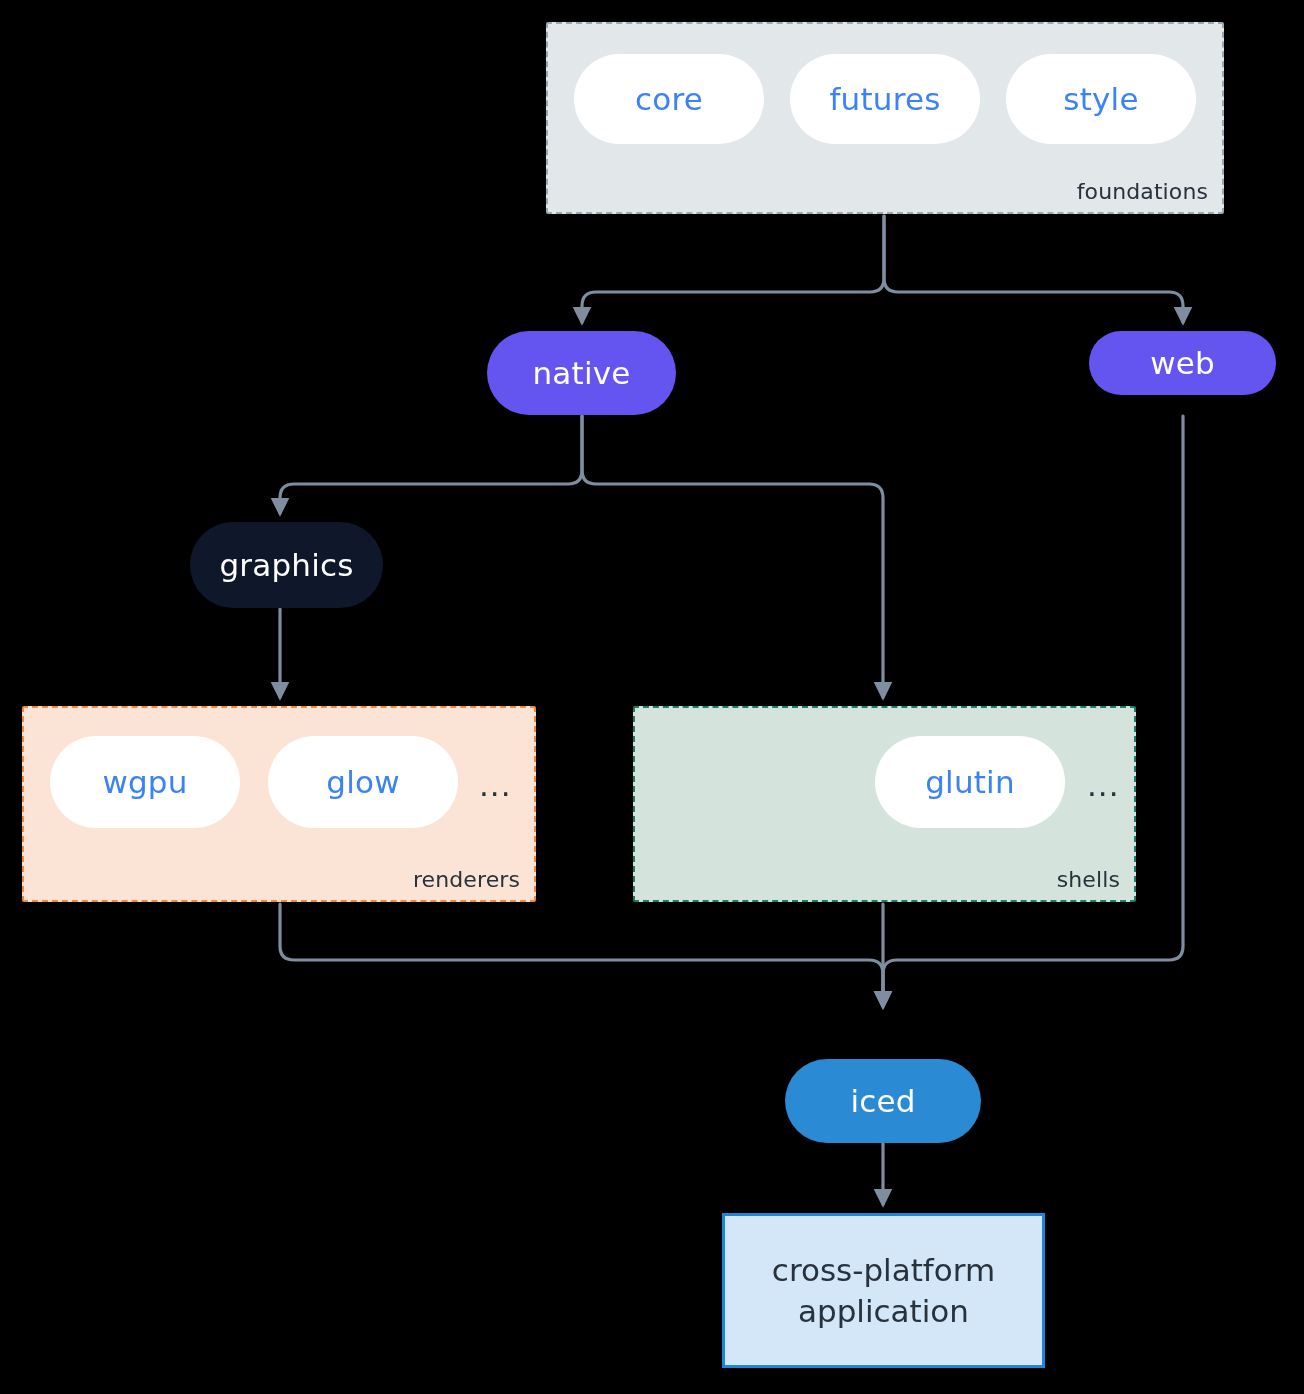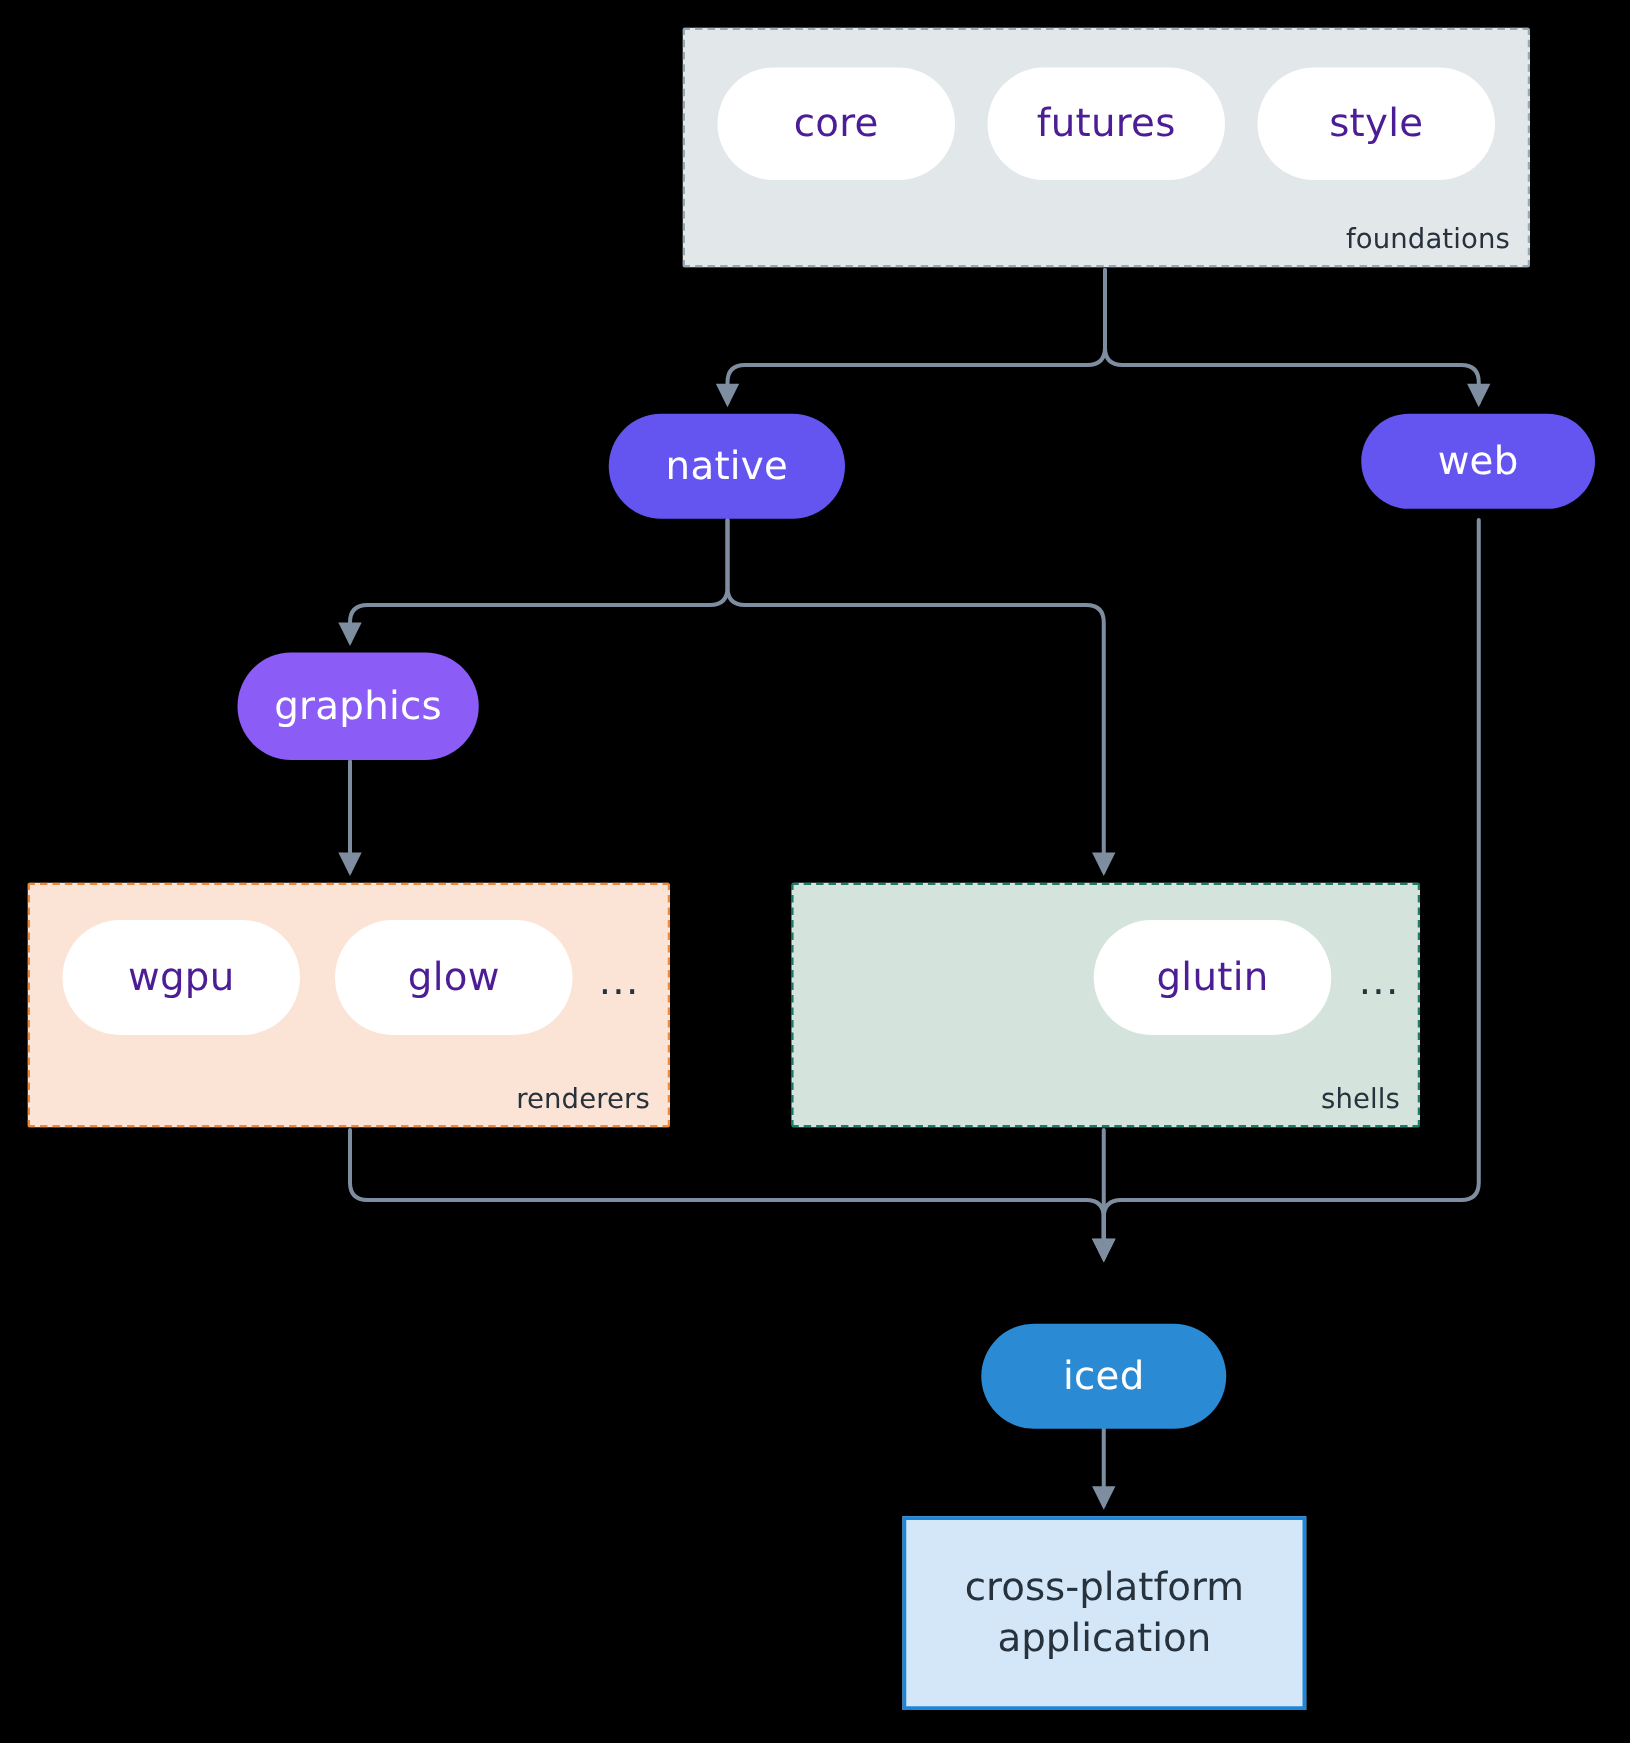--- a/index.html
+++ b/index.html
@@ -59,21 +59,21 @@
 
   
   .pill {
     position: absolute;
     box-sizing: border-box;
     background: #ffffff;
     border-radius: 60px;
     display: flex;
     align-items: center;
     justify-content: center;
-    color: #4c1d95;
+    color: #3b82f6;
     font-size: 31px;
     letter-spacing: 0.2px;
   }
   .ellipsis {
     position: absolute;
     color: #28323c;
     font-size: 31px;
     letter-spacing: 1px;
     line-height: 1;
   }
@@ -84,22 +84,22 @@
     box-sizing: border-box;
     border-radius: 60px;
     display: flex;
     align-items: center;
     justify-content: center;
     color: #ffffff;
     font-size: 31px;
     letter-spacing: 0.2px;
   }
   .node-native { left: 487px; top: 331px; width: 189px; height: 84px; background: #6455f0; }
-  .node-web    { left: 1089px; top: 331px; width: 187px; height: 76px; background: #6455f0; }
-  .node-graphics { left: 190px; top: 522px; width: 193px; height: 86px; background: #8b5cf6; }
+  .node-web    { left: 1089px; top: 331px; width: 187px; height: 64px; background: #6455f0; }
+  .node-graphics { left: 190px; top: 522px; width: 193px; height: 86px; background: #0f172a; }
   .node-iced   { left: 785px; top: 1015px; width: 196px; height: 84px; background: #2a8ad4; margin-top: 44px; }
 
   
   .rect-node {
     position: absolute;
     box-sizing: border-box;
     background: #d3e7f8;
     border: 3px solid #1e86d9;
     display: flex;
     align-items: center;

